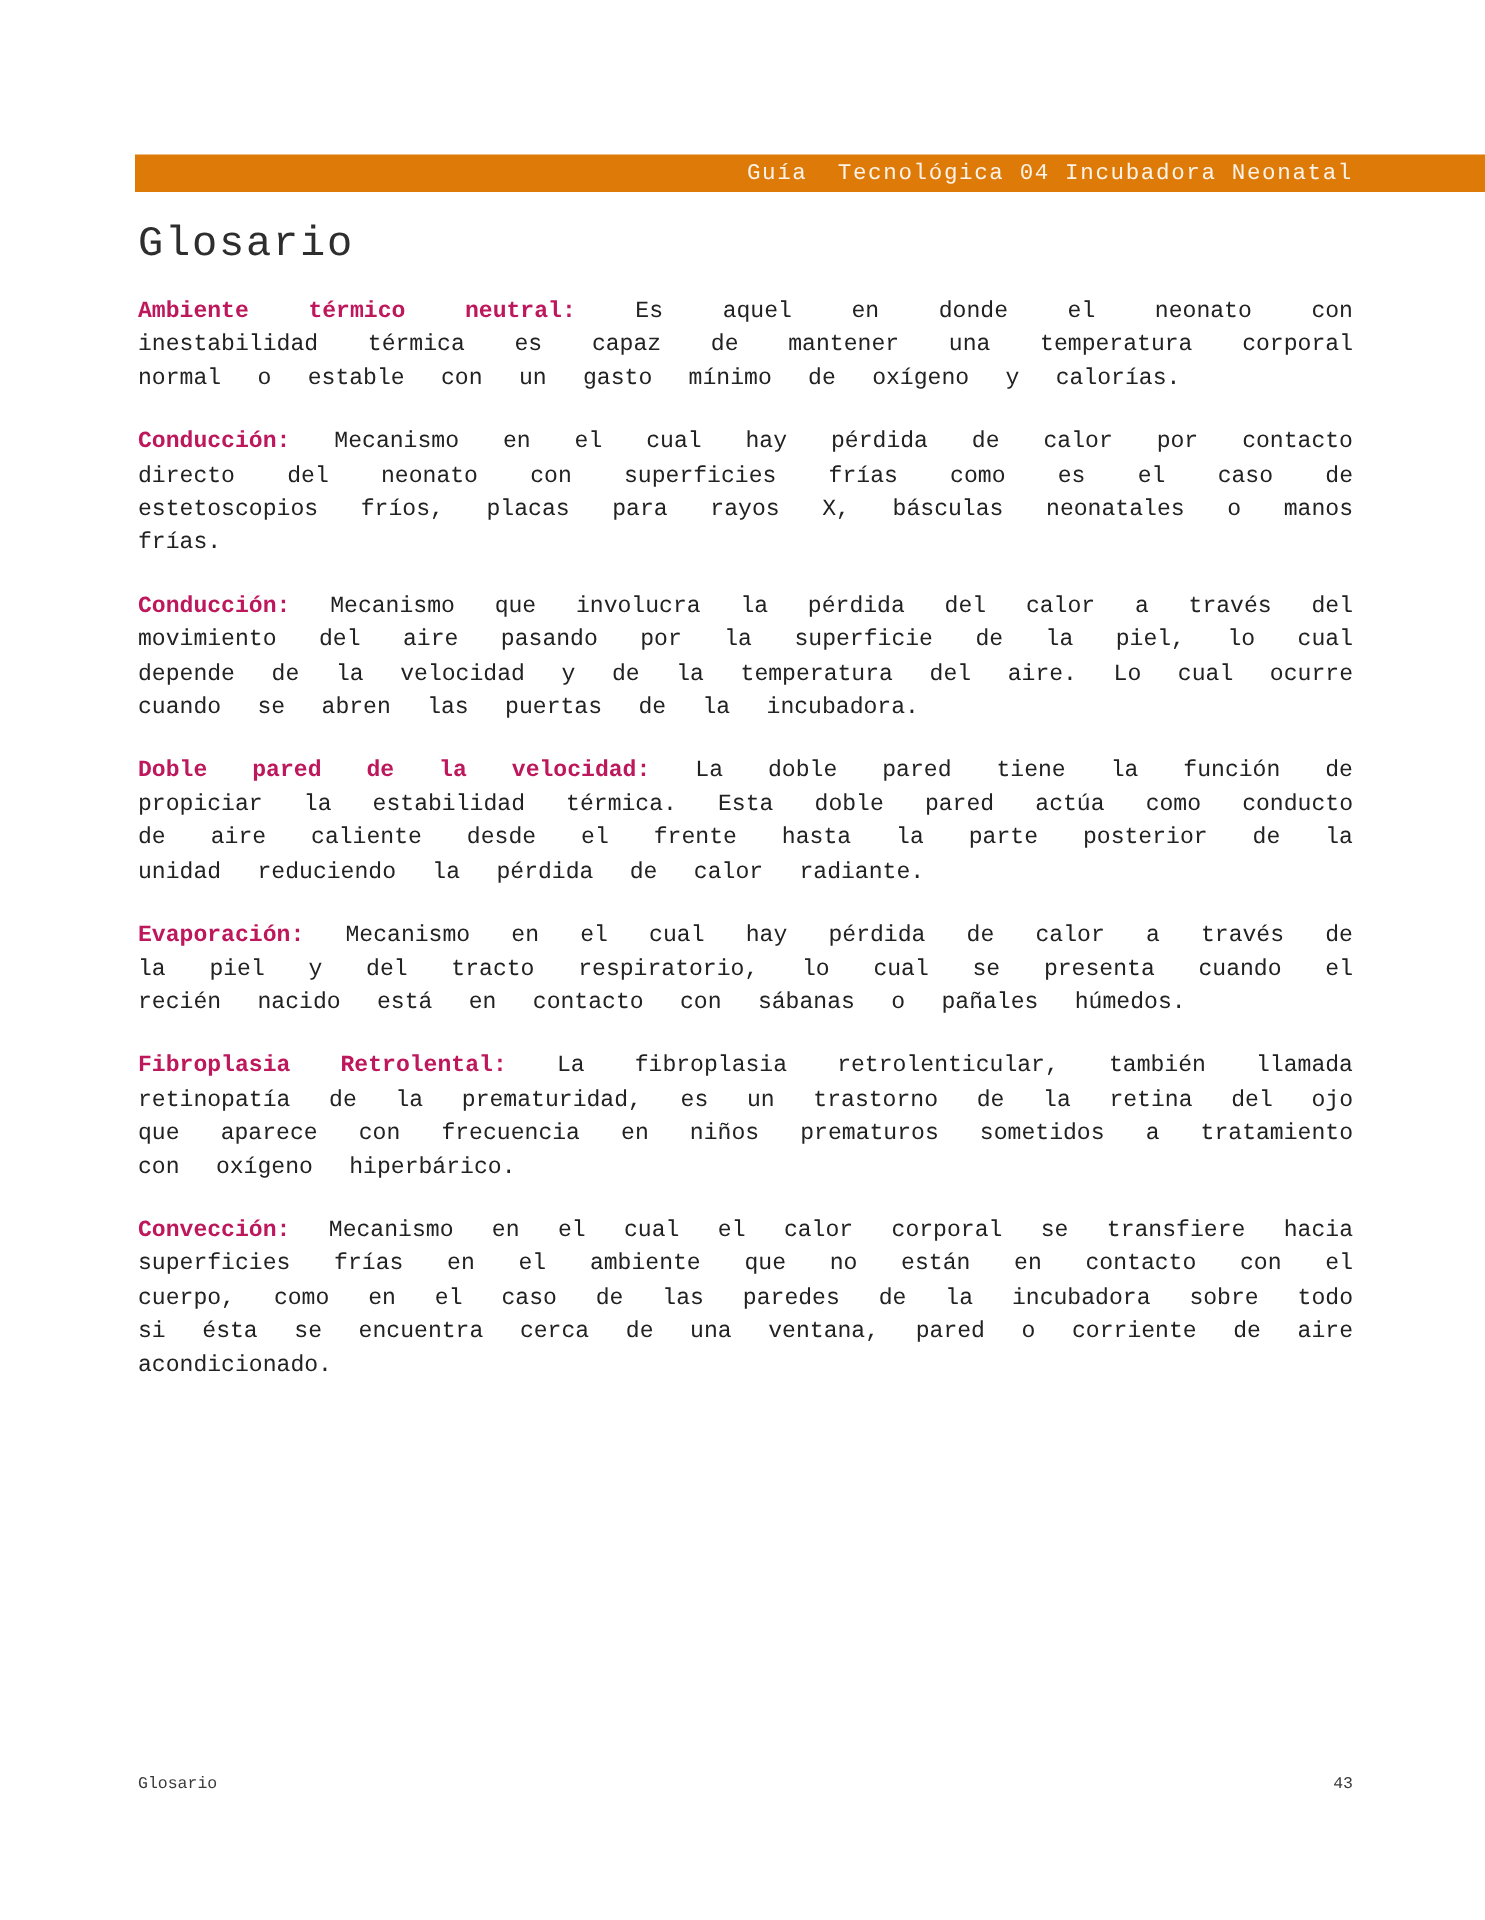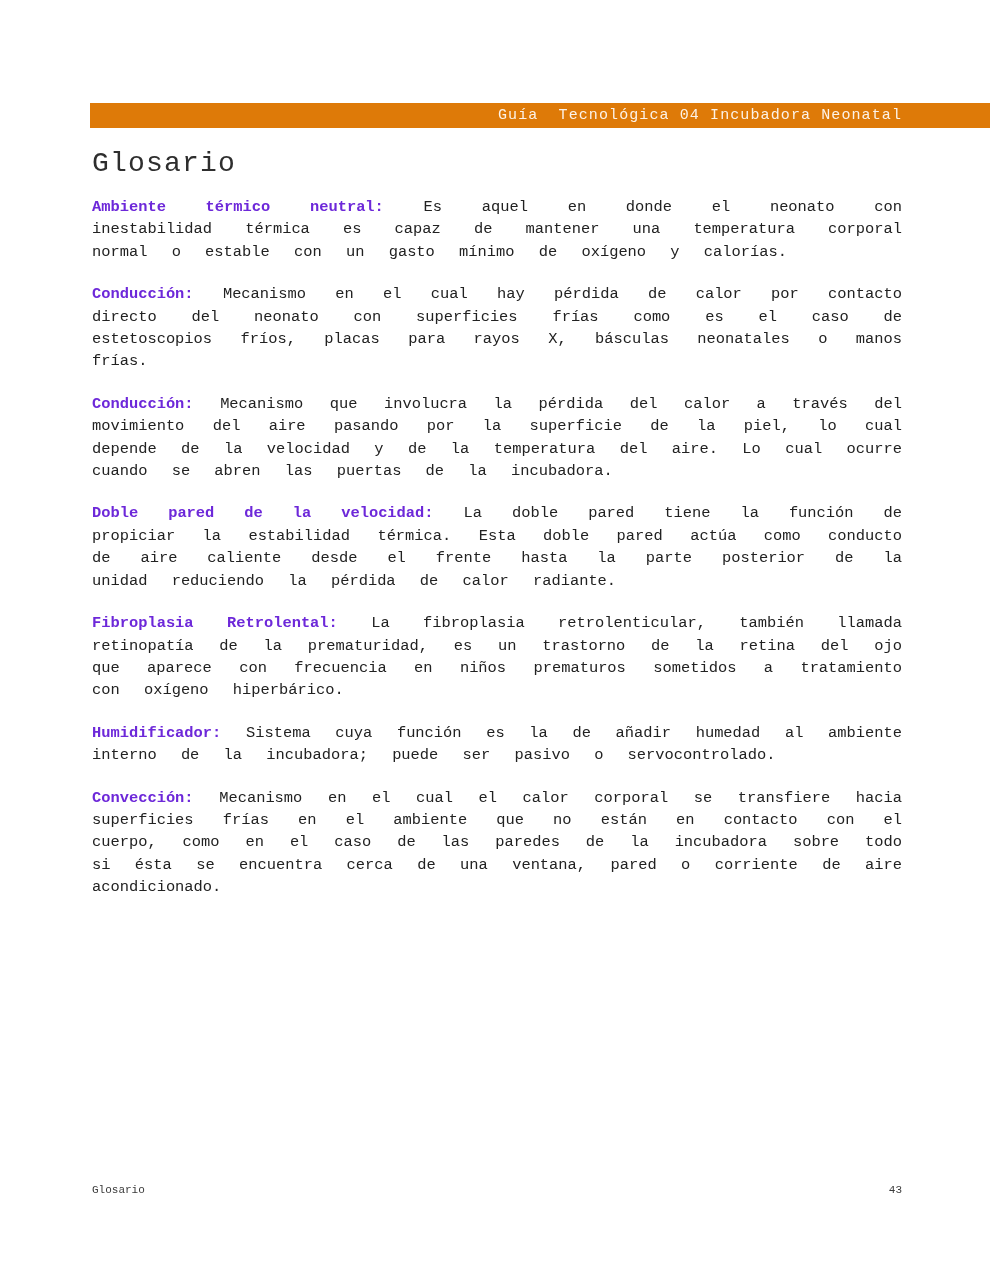--- a/index.html
+++ b/index.html
@@ -52,21 +52,21 @@
   }
   .entry {
     margin: 0 0 20px 0;
     font-size: 15.4px;
     line-height: 22.4px;
     color: #222222;
     text-align: justify;
     word-spacing: 15px;
   }
   .entry strong {
-    color: #6d28d9;
+    color: #be185d;
     font-weight: 700;
   }
   
   .pagefooter {
     position: absolute;
     left: 92px;
     top: 1184px;
     width: 810px;
     display: flex;
     justify-content: space-between;
@@ -96,29 +96,29 @@
 
     <p class="entry">
       <strong><span>Conducción</span><span>:</span></strong> <span>Mecanismo que involucra la pérdida del calor a través del movimiento del aire pasando por la superficie de la piel, lo cual depende de la velocidad y de la temperatura del aire. Lo cual ocurre cuando se abren las puertas de la incubadora.</span>
     </p>
 
 
     <p class="entry">
       <strong><span>Doble pared de la velocidad</span><span>:</span></strong> <span>La doble pared tiene la función de propiciar la estabilidad térmica. Esta doble pared actúa como conducto de aire caliente desde el frente hasta la parte posterior de la unidad reduciendo la pérdida de calor radiante.</span>
     </p>
 
+    <p class="entry">
+      <strong><span>Evaporación</span><span>:</span></strong> <span>Mecanismo en el cual hay pérdida de calor a través de la piel y del tracto respiratorio, lo cual se presenta cuando el recién nacido está en contacto con sábanas o pañales húmedos.</span>
+    </p>
 
     <p class="entry">
       <strong><span>Fibroplasia Retrolental</span><span>:</span></strong> <span>La fibroplasia retrolenticular, también llamada retinopatía de la prematuridad, es un trastorno de la retina del ojo que aparece con frecuencia en niños prematuros sometidos a tratamiento con oxígeno hiperbárico.</span>
     </p>
 
 
-    <p class="entry">
-      <strong><span>Humidificador</span><span>:</span></strong> <span>Sistema cuya función es la de añadir humedad al ambiente interno de la incubadora; puede ser pasivo o servocontrolado.</span>
-    </p>
 
     <p class="entry">
       <strong><span>Convección</span><span>:</span></strong> <span>Mecanismo en el cual el calor corporal se transfiere hacia superficies frías en el ambiente que no están en contacto con el cuerpo, como en el caso de las paredes de la incubadora sobre todo si ésta se encuentra cerca de una ventana, pared o corriente de aire acondicionado.</span>
     </p>
   </main>
 
   <footer class="pagefooter">
     <span>Glosario</span>
     <span>43</span>
   </footer>

